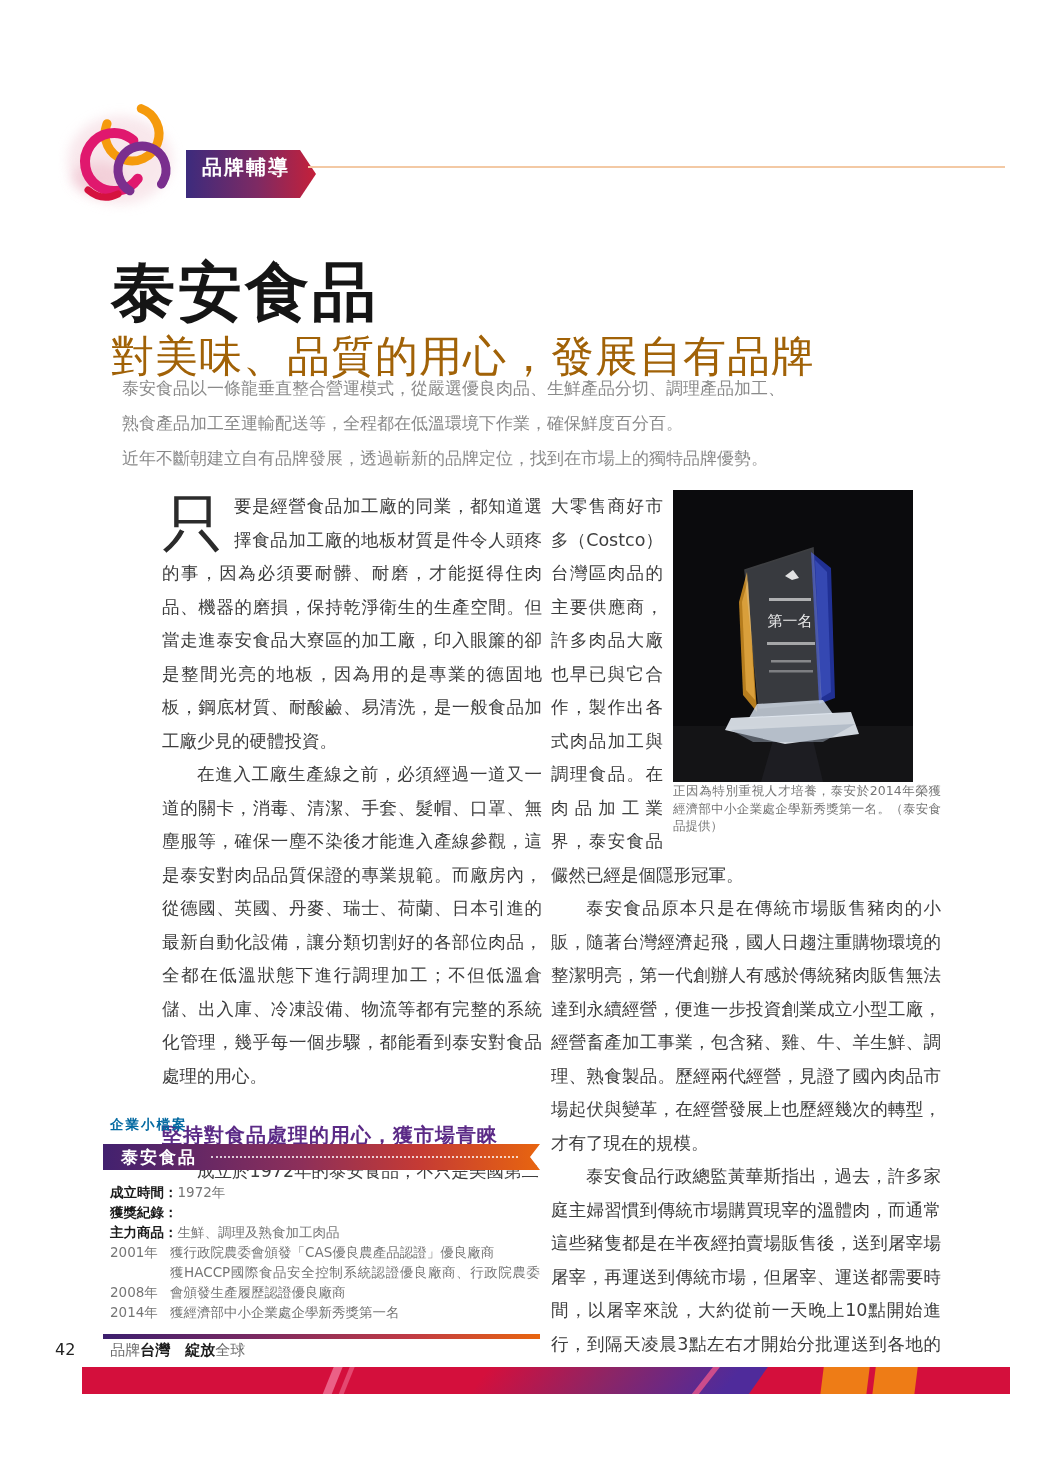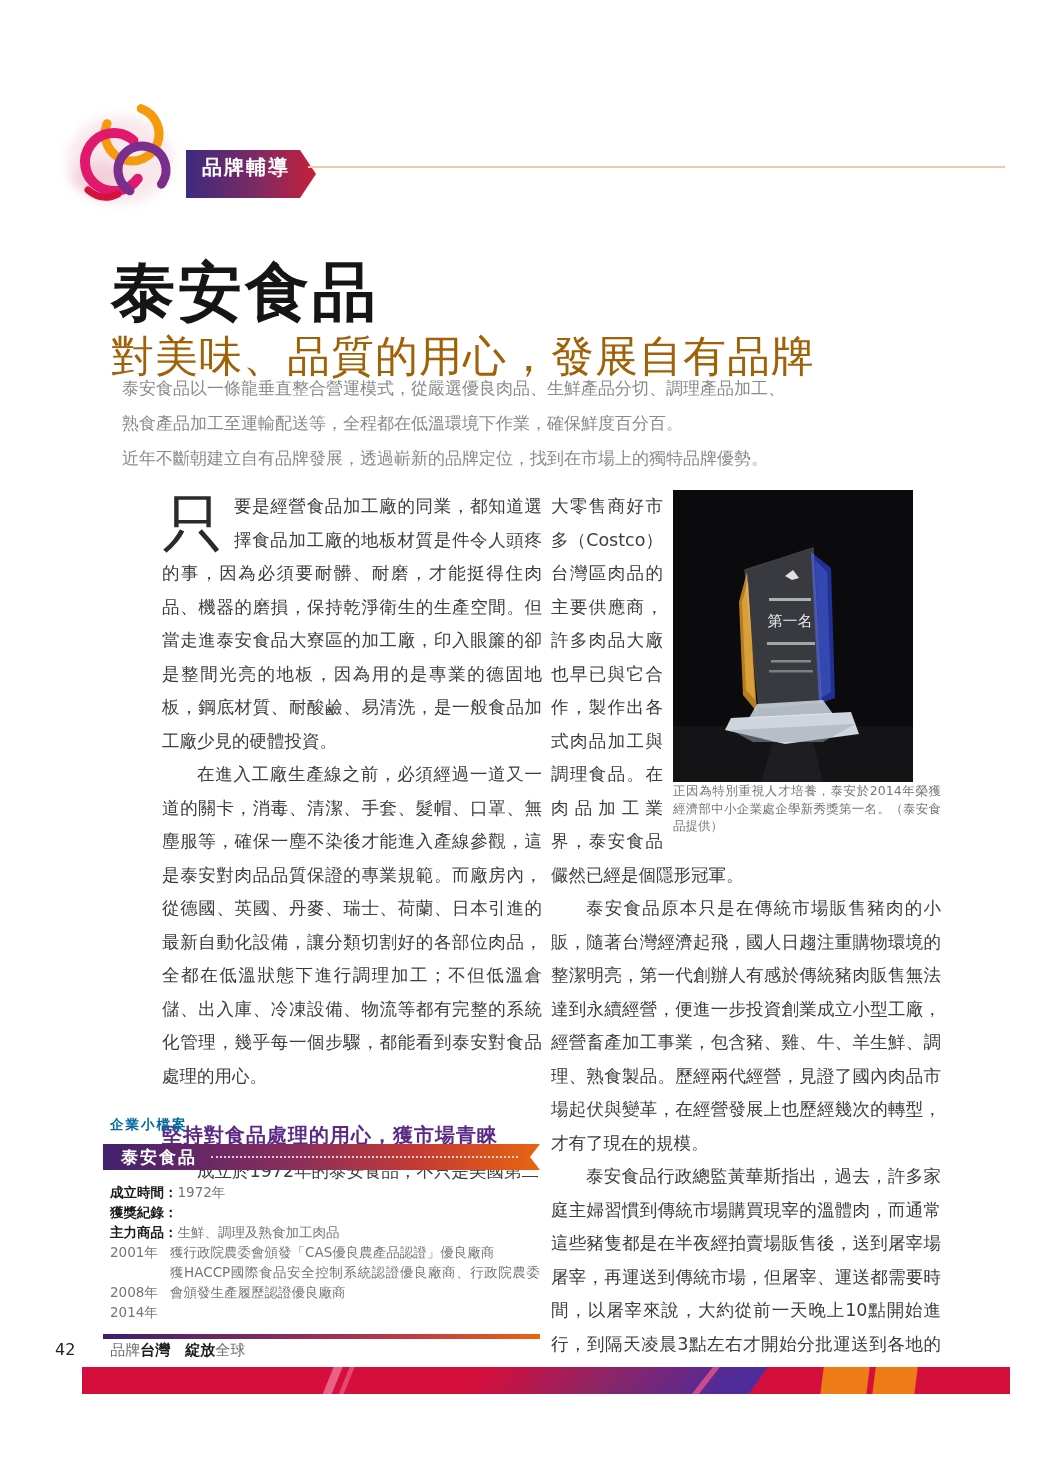--- a/index.html
+++ b/index.html
@@ -174,20 +174,21 @@
         <div class="award">
           <span class="yr">2001年</span>
           <span class="desc">獲行政院農委會頒發「CAS優良農產品認證」優良廠商</span>
         </div>
         <div class="award">
           <span class="yr">2008年</span>
           <span class="desc">獲HACCP國際食品安全控制系統認證優良廠商、行政院農委會頒發生產履歷認證優良廠商</span>
         </div>
         <div class="award">
           <span class="yr">2014年</span>
+          <span class="desc">獲經濟部中小企業處企學新秀獎第一名</span>
         </div>
       </div>
     </div>
     <div class="profile-rule"></div>
   </div>
 
   <div class="footer">
     <span class="pn">42</span>
     <span><span>品牌</span><span class="b">台灣</span>　<span class="b">綻放</span><span>全球</span></span>
   </div>

